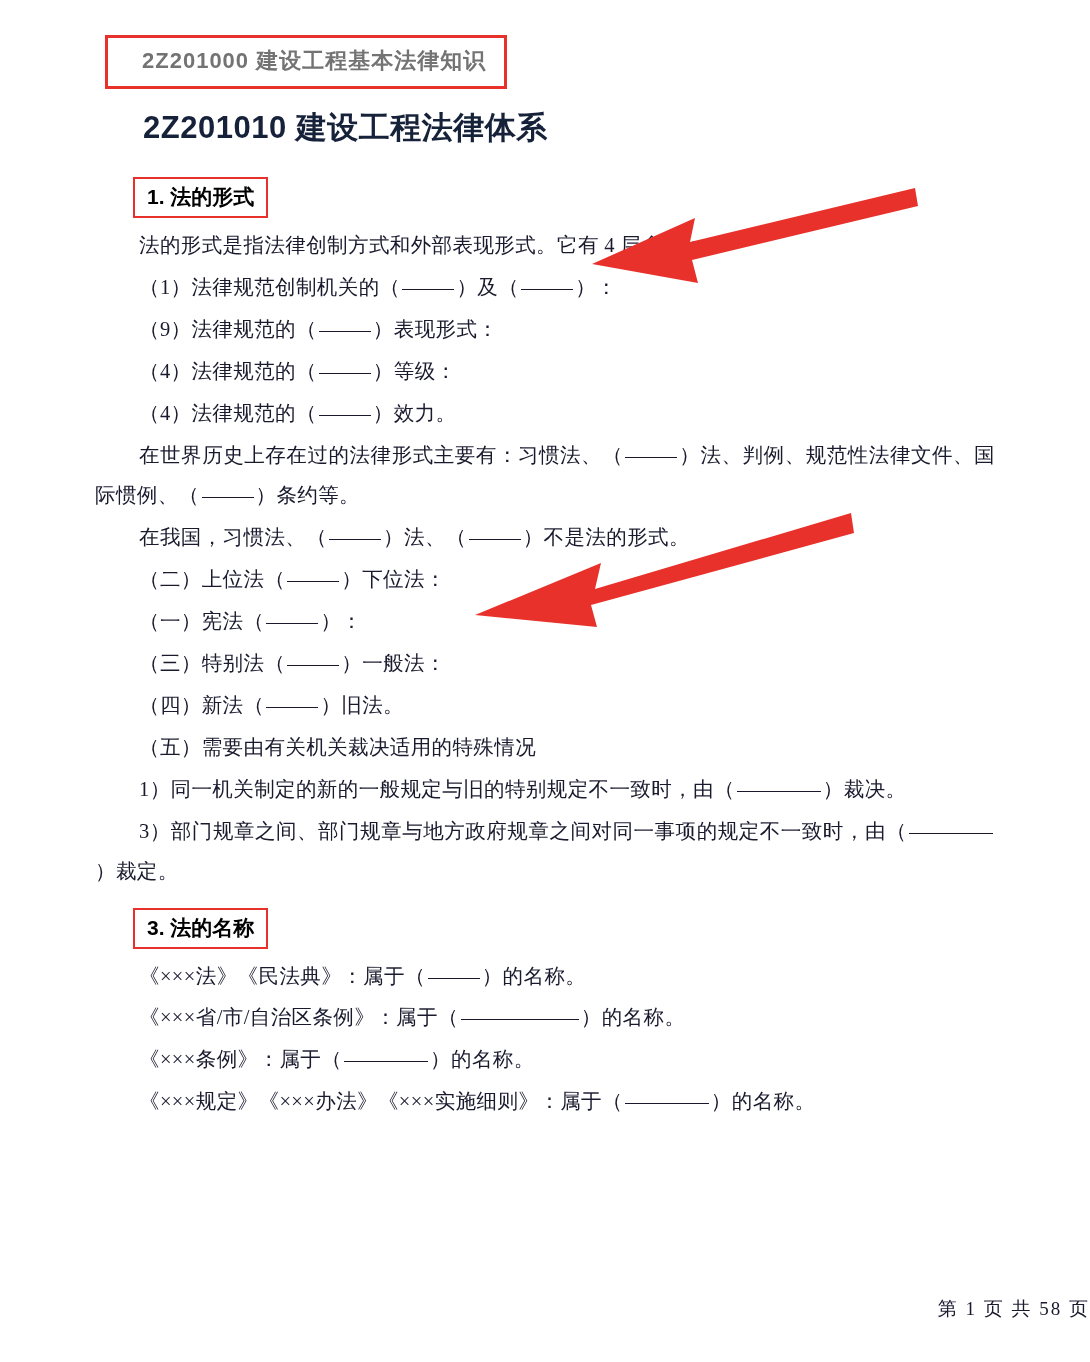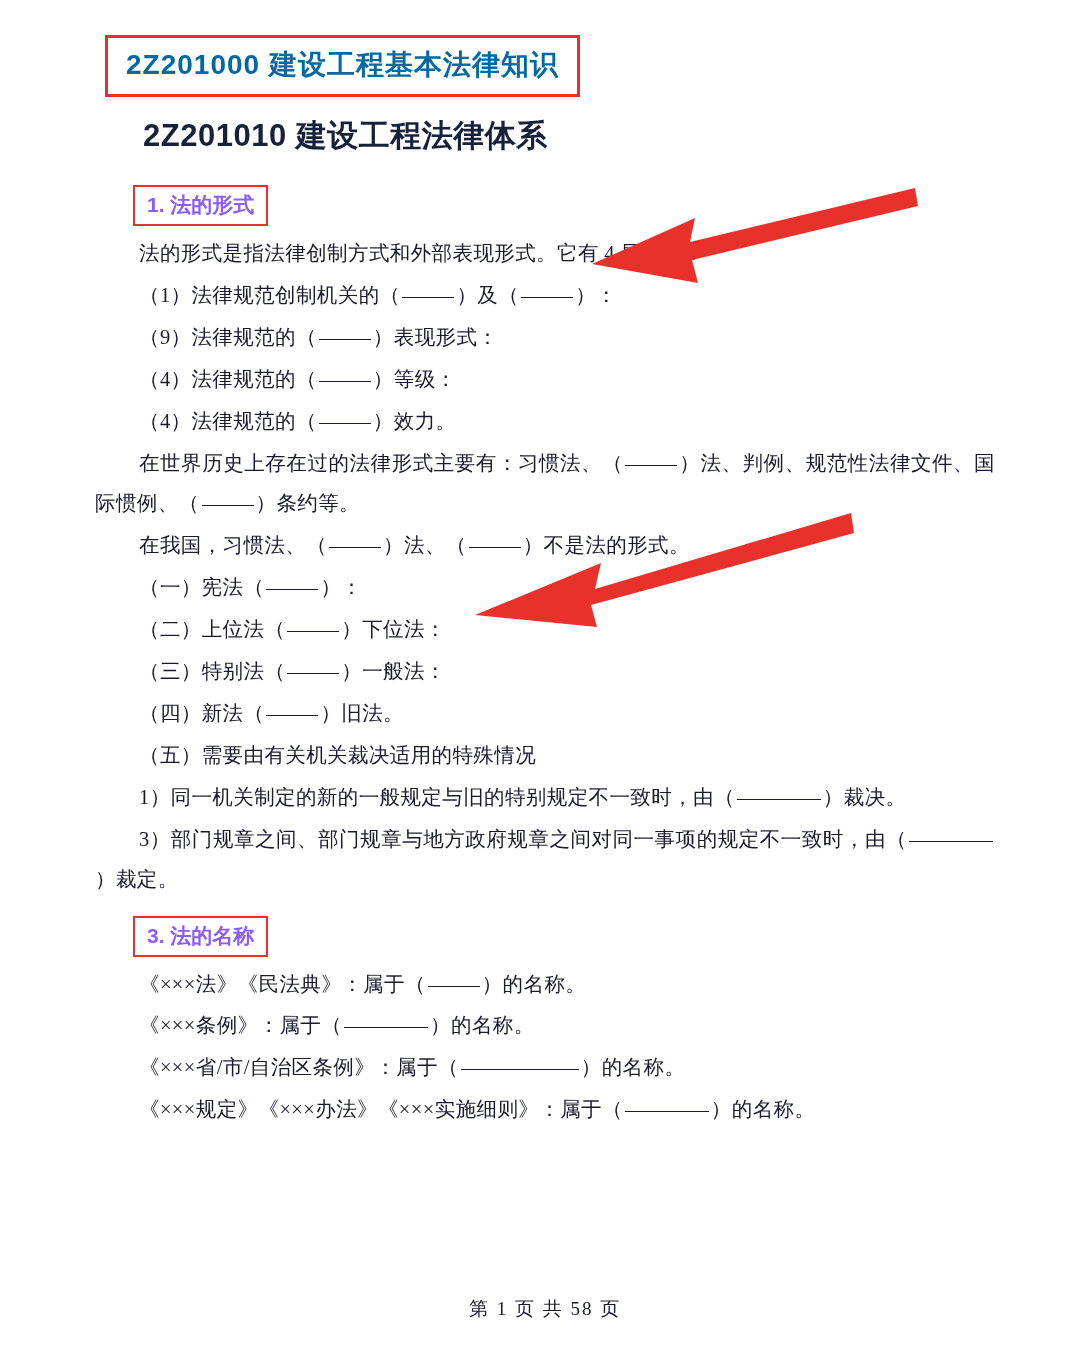--- a/index.html
+++ b/index.html
@@ -24,45 +24,46 @@
   }
   
   .title-box {
     display: inline-block;
     border: 3px solid #e8312a;
     padding: 8px 18px 10px 18px;
     margin: 5px 0 12px 10px;
   }
   .title-box .title-text {
     font-family: "Liberation Sans", "DejaVu Sans", sans-serif;
-    font-size: 28px;
+    font-size: 22px;
     font-weight: bold;
     letter-spacing: 1px;
-    color: #0369a1;
+    color: #737373;
     white-space: nowrap;
+    margin-left: 16px;
   }
   .subtitle {
     font-family: "Liberation Sans", "DejaVu Sans", sans-serif;
     font-size: 31px;
     font-weight: bold;
     color: #16213a;
     margin: 6px 0 14px 48px;
     letter-spacing: 0.5px;
   }
   .sec-box {
     display: inline-block;
     border: 2.5px solid #e8312a;
     padding: 4px 12px 5px 12px;
     margin: 14px 0 8px 38px;
   }
   .sec-box .sec-text {
     font-family: "Liberation Sans", "DejaVu Sans", sans-serif;
     font-size: 21px;
     font-weight: bold;
-    color: #8b5cf6;
+    color: #000000;
     white-space: nowrap;
   }
   
   .para {
     font-size: 20.5px;
     line-height: 1.95;
     text-align: justify;
     margin: 0 0 2px 0;
     letter-spacing: 0.4px;
   }
@@ -77,21 +78,21 @@
     vertical-align: 4px;
     margin: 0 2px;
   }
   .blank.w2 { min-width: 84px; }
   .blank.w3 { min-width: 118px; }
   .footer {
     position: absolute;
     left: 0;
     right: 0;
     bottom: 40px;
-    text-align: center;
+    text-align: right;
     font-size: 19px;
     letter-spacing: 2px;
     color: #1a1a2e;
   }
   
   .arrow {
     position: absolute;
     pointer-events: none;
   }
 </style>
@@ -134,25 +135,25 @@
     <span>在世界历史上存在过的法律形式主要有：习惯法、（</span><span class="blank"></span><span>）法、判例、规范性法律文件、国际惯例、（</span><span class="blank"></span><span>）条约等。</span>
   </p>
 
   <p class="para indent">
     <span>在我国，习惯法、（</span><span class="blank"></span><span>）法、（</span><span class="blank"></span><span>）不是法的形式。</span>
   </p>
 
   
 
   <p class="para indent">
+    <span>（二）上位法（</span><span class="blank"></span><span>）下位法：</span>
+  </p>
+
+  <p class="para indent">
     <span>（一）宪法（</span><span class="blank"></span><span>）：</span>
-  </p>
-
-  <p class="para indent">
-    <span>（二）上位法（</span><span class="blank"></span><span>）下位法：</span>
   </p>
 
   <p class="para indent">
     <span>（三）特别法（</span><span class="blank"></span><span>）一般法：</span>
   </p>
 
 
   <p class="para indent">
     <span>（四）新法（</span><span class="blank"></span><span>）旧法。</span>
   </p>
@@ -171,25 +172,25 @@
   
   <div class="sec-box">
     <span class="sec-text">3. 法的名称</span>
   </div>
 
   <p class="para indent">
     <span>《×××法》《民法典》：属于（</span><span class="blank"></span><span>）的名称。</span>
   </p>
 
   <p class="para indent">
+    <span>《×××省/市/自治区条例》：属于（</span><span class="blank w3"></span><span>）的名称。</span>
+  </p>
+
+  <p class="para indent">
     <span>《×××条例》：属于（</span><span class="blank w2"></span><span>）的名称。</span>
-  </p>
-
-  <p class="para indent">
-    <span>《×××省/市/自治区条例》：属于（</span><span class="blank w3"></span><span>）的名称。</span>
   </p>
 
   <p class="para indent">
     <span>《×××规定》《×××办法》《×××实施细则》：属于（</span><span class="blank w2"></span><span>）的名称。</span>
   </p>
 
   
   <div class="footer">第 1 页  共 58 页</div>
 
   

